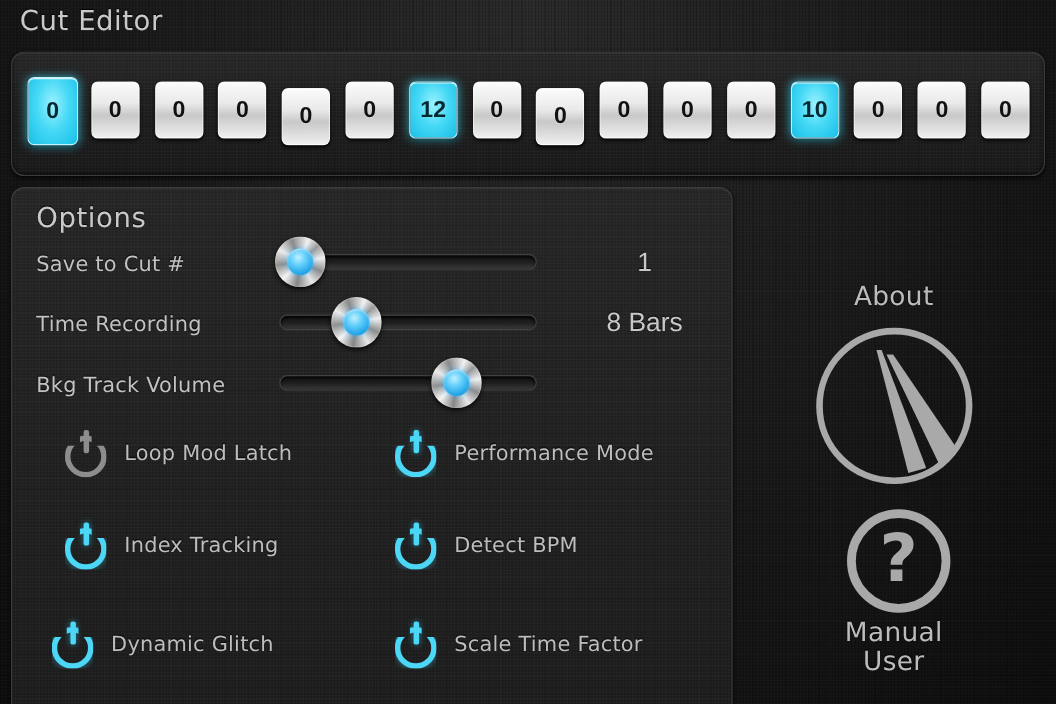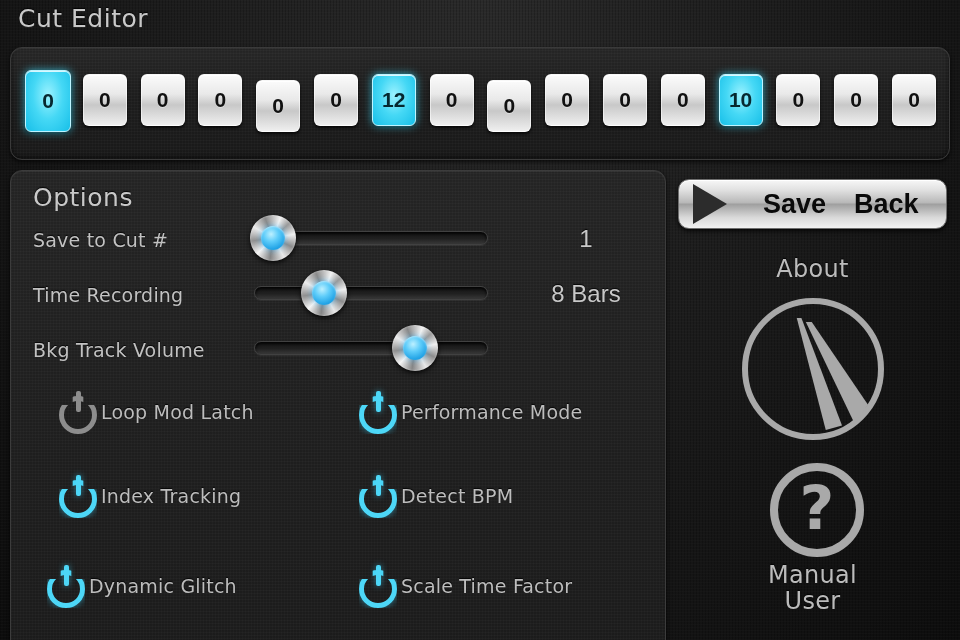--- a/index.html
+++ b/index.html
@@ -220,20 +220,21 @@
     font-size: 24px;
     color: #c8c8c8;
     text-shadow: 0 -1px 1px rgba(0,0,0,.85);
   }
 
   
   .toggle {
     position: absolute;
     display: flex;
     align-items: center;
+    gap: 12px;
     cursor: pointer;
   }
   .power-icon {
     position: relative;
     width: 46px;
     height: 46px;
     flex: 0 0 46px;
   }
   .power-icon .ring {
     position: absolute;
@@ -451,25 +452,20 @@
         <div class="toggle on" style="left: 344px; top: 392px;">
           <div class="power-icon">
             <div class="ring"></div>
             <div class="bar"></div>
           </div>
           <div class="toggle-label">Scale Time Factor</div>
         </div>
       </div>
   </div>
 
-  <div class="save-back">
-    <div class="play-tri"></div>
-    <div class="sb-text sb-save">Save</div>
-    <div class="sb-text sb-back">Back</div>
-  </div>
 
   <div class="rail-label" style="top:256px;">About</div>
 
   <div class="about-logo">
     <div class="spike spike1"></div>
     <div class="spike spike2"></div>
   </div>
 
   <div class="manual-icon">
     <span>?</span>

